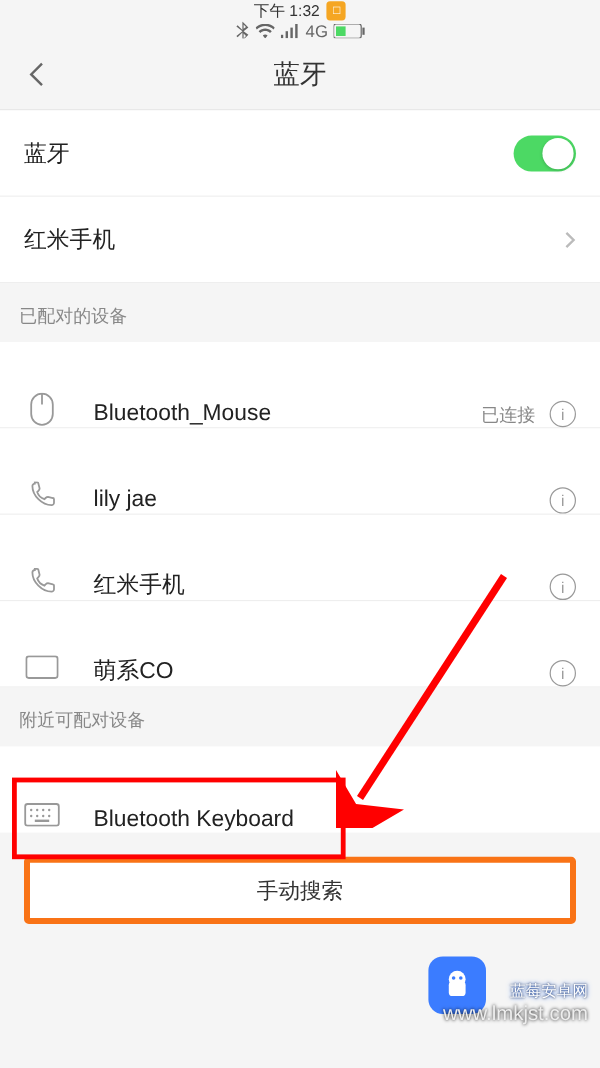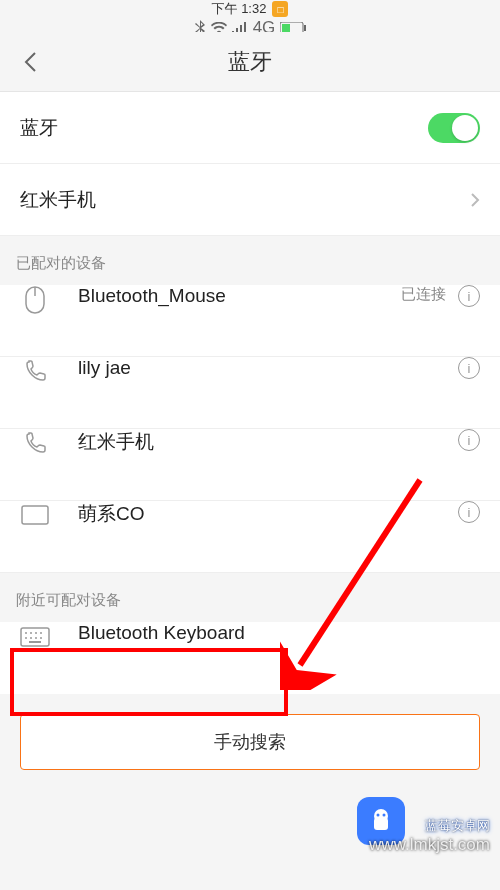--- a/index.html
+++ b/index.html
@@ -76,21 +76,21 @@
     }
     .section-header {
       background: #f5f5f5;
       padding: 18px 16px 12px;
       font-size: 15px;
       color: #888;
     }
     .device-row {
       height: 72px;
       display: flex;
-      align-items: flex-start;
+      align-items: flex-end;
       padding: 0 20px;
       background: #fff;
       border-bottom: 1px solid #eee;
     }
     .device-icon {
       width: 30px; height: 30px;
       display: flex; align-items: center; justify-content: center;
       margin-right: 28px;
       color: #999;
     }
@@ -115,21 +115,21 @@
       z-index: 11;
     }
     .search-btn-wrap {
       padding: 20px;
       background: #f5f5f5;
     }
     .search-btn {
       width: 100%;
       height: 56px;
       background: #fff;
-      border: 1px solid #f97316;
+      border: 5px solid #f97316;
       border-radius: 4px;
       font-size: 18px;
       color: #333;
       display: flex;
       align-items: center;
       justify-content: center;
     }
     .watermark-logo {
       position: absolute;
       bottom: 45px;
@@ -172,21 +172,21 @@
       </svg>
     <svg width="16" height="12" viewBox="0 0 16 12">
         <path d="M8 12L10 9.5c-1.1-1.1-2.9-1.1-4 0L8 12z M4 7.5c2.2-2.2 5.8-2.2 8 0l1.5-1.5c-3-3-8-3-11 0L4 7.5z M1 4.5c3.9-3.9 10.1-3.9 14 0L16 3c-4.4-4.4-11.6-4.4-16 0L1 4.5z" fill="#666"></path>
       </svg>
     <svg width="16" height="12" viewBox="0 0 16 12">
         <rect x="0" y="9" width="2" height="3" fill="#666"></rect>
         <rect x="4" y="6" width="2" height="6" fill="#666"></rect>
         <rect x="8" y="3" width="2" height="9" fill="#666"></rect>
         <rect x="12" y="0" width="2" height="12" fill="#666"></rect>
       </svg>
-    <span style="font-size:17px;color:#666">4G</span>
+    <span style="font-size:14px;color:#666">4G</span>
     <svg width="26" height="12" viewBox="0 0 26 12">
         <rect x="0" y="0" width="23" height="12" rx="2" fill="none" stroke="#666" stroke-width="1"></rect>
         <rect x="2" y="2" width="8" height="8" fill="#4cd964"></rect>
         <rect x="24" y="3" width="2" height="6" fill="#666"></rect>
       </svg>
   </div>
 </div>
 
 <div class="header">
   <div class="back-btn">

